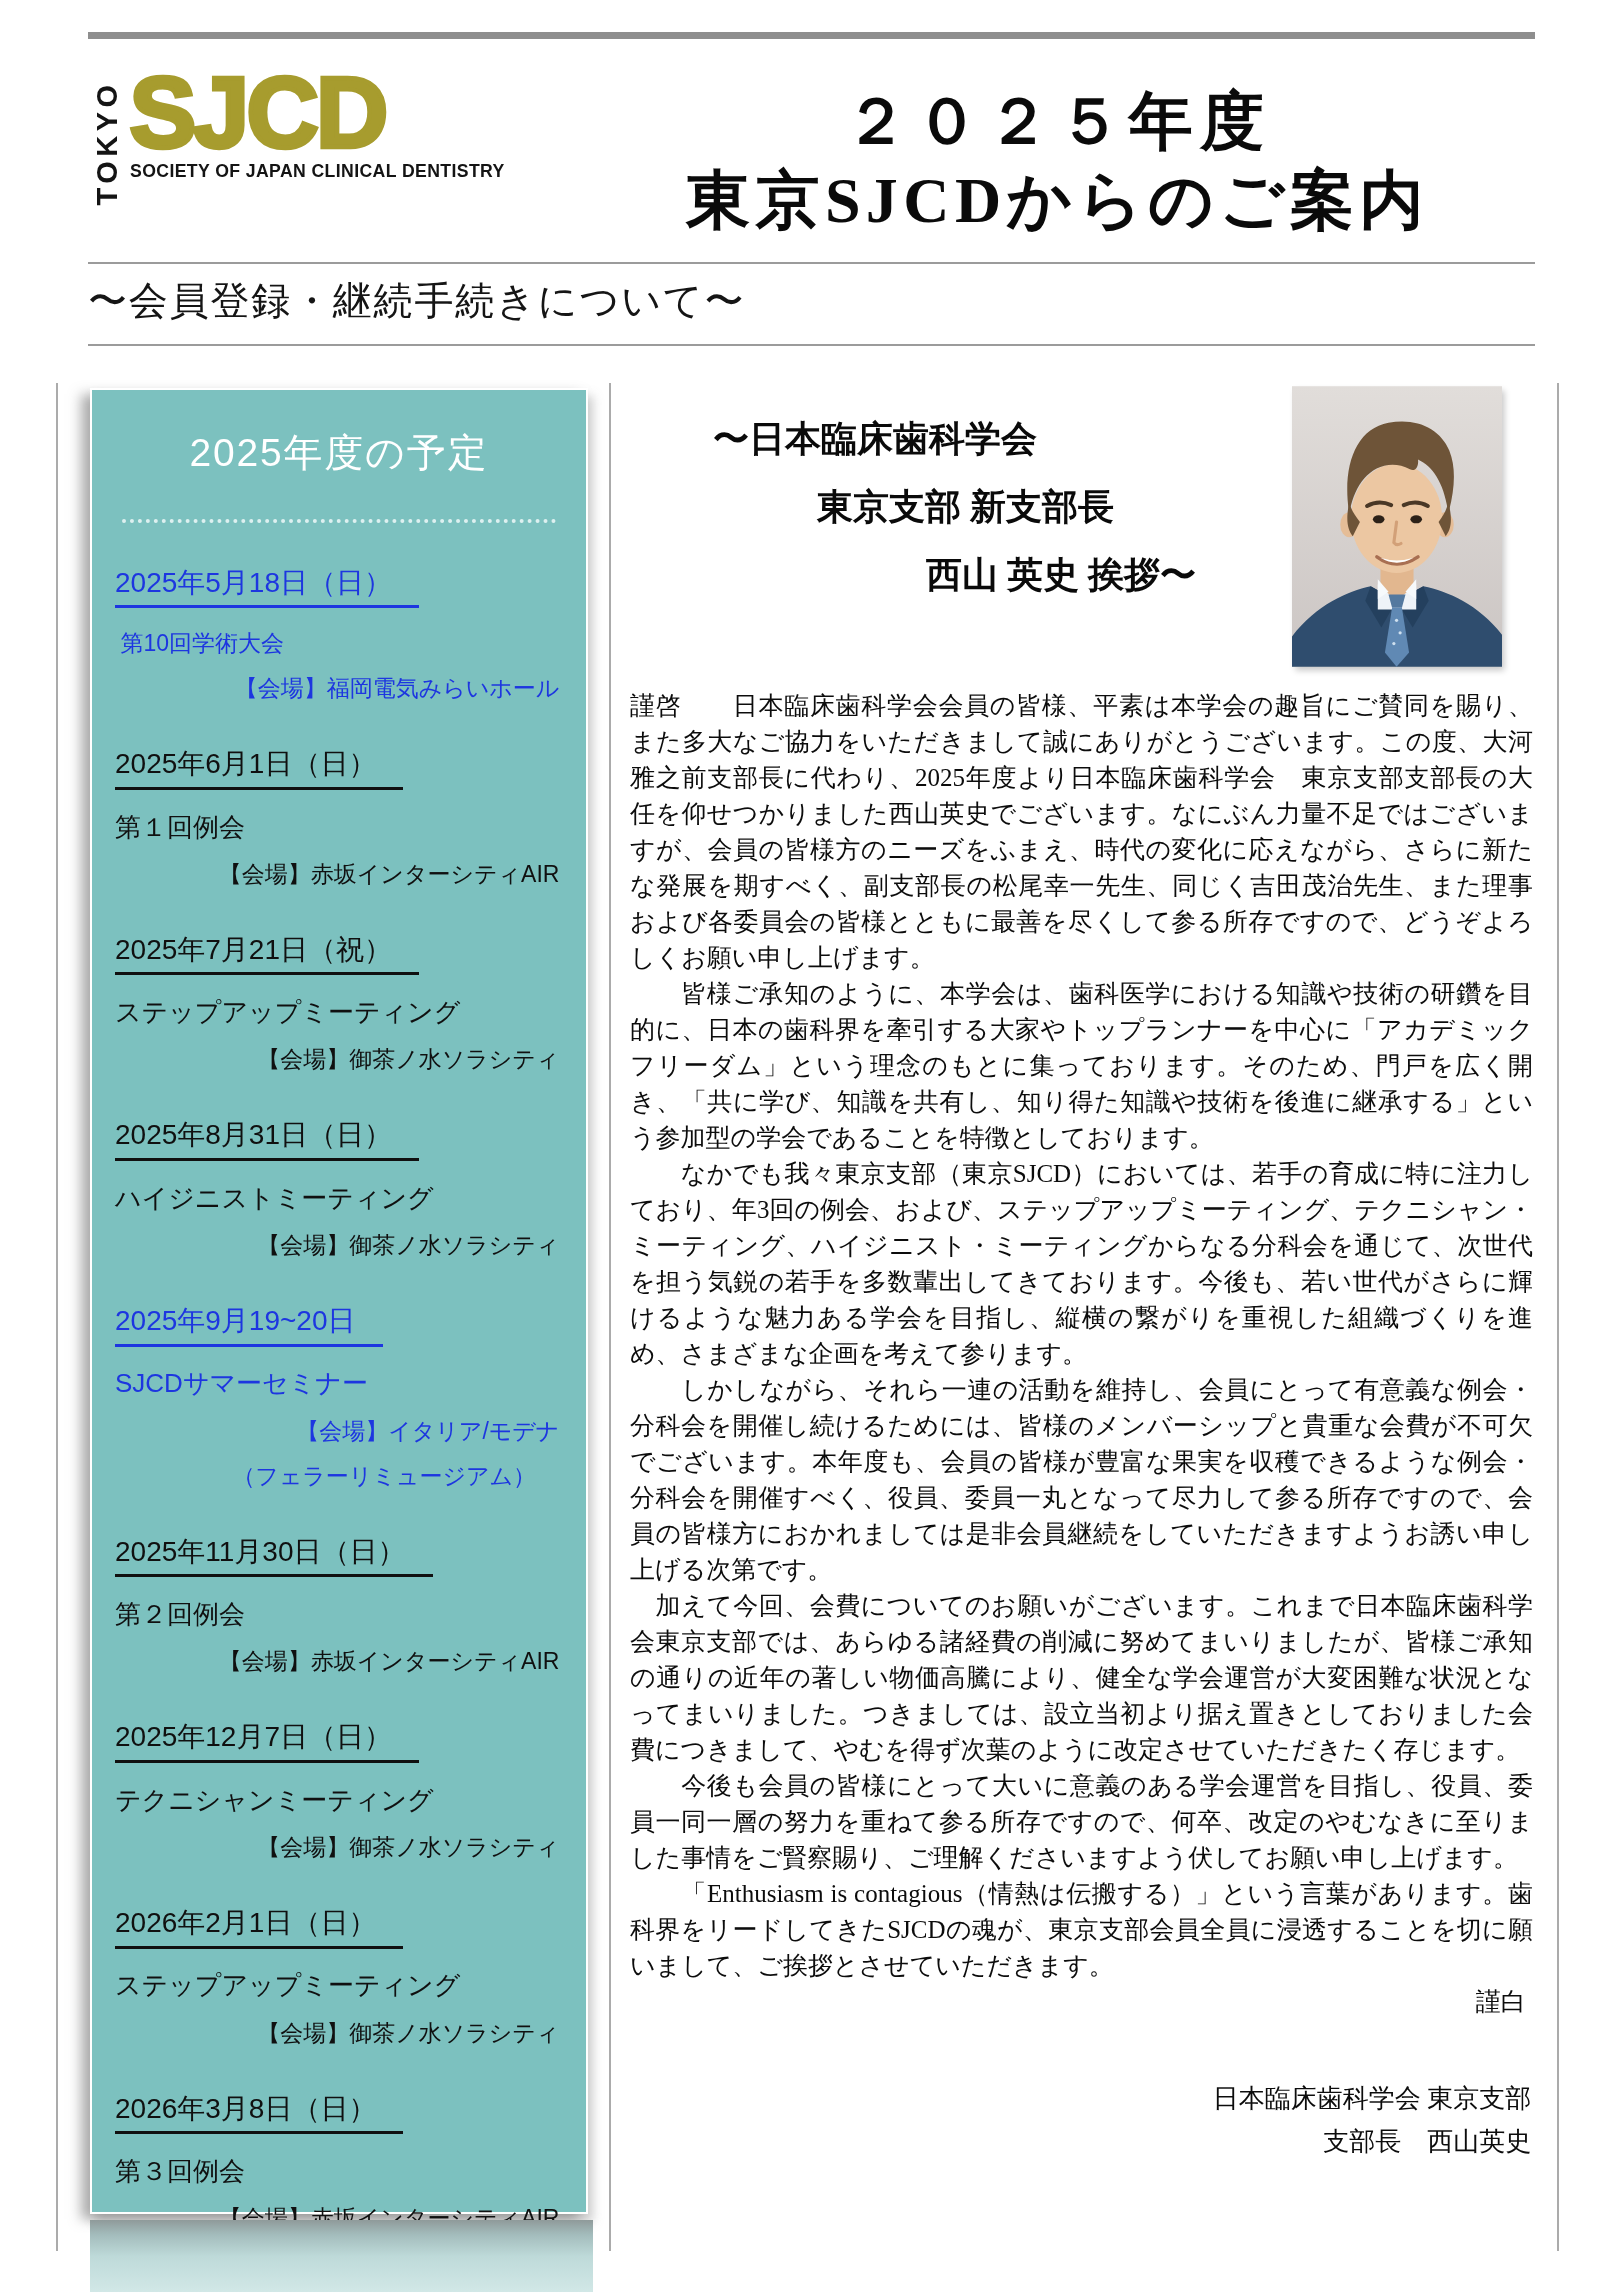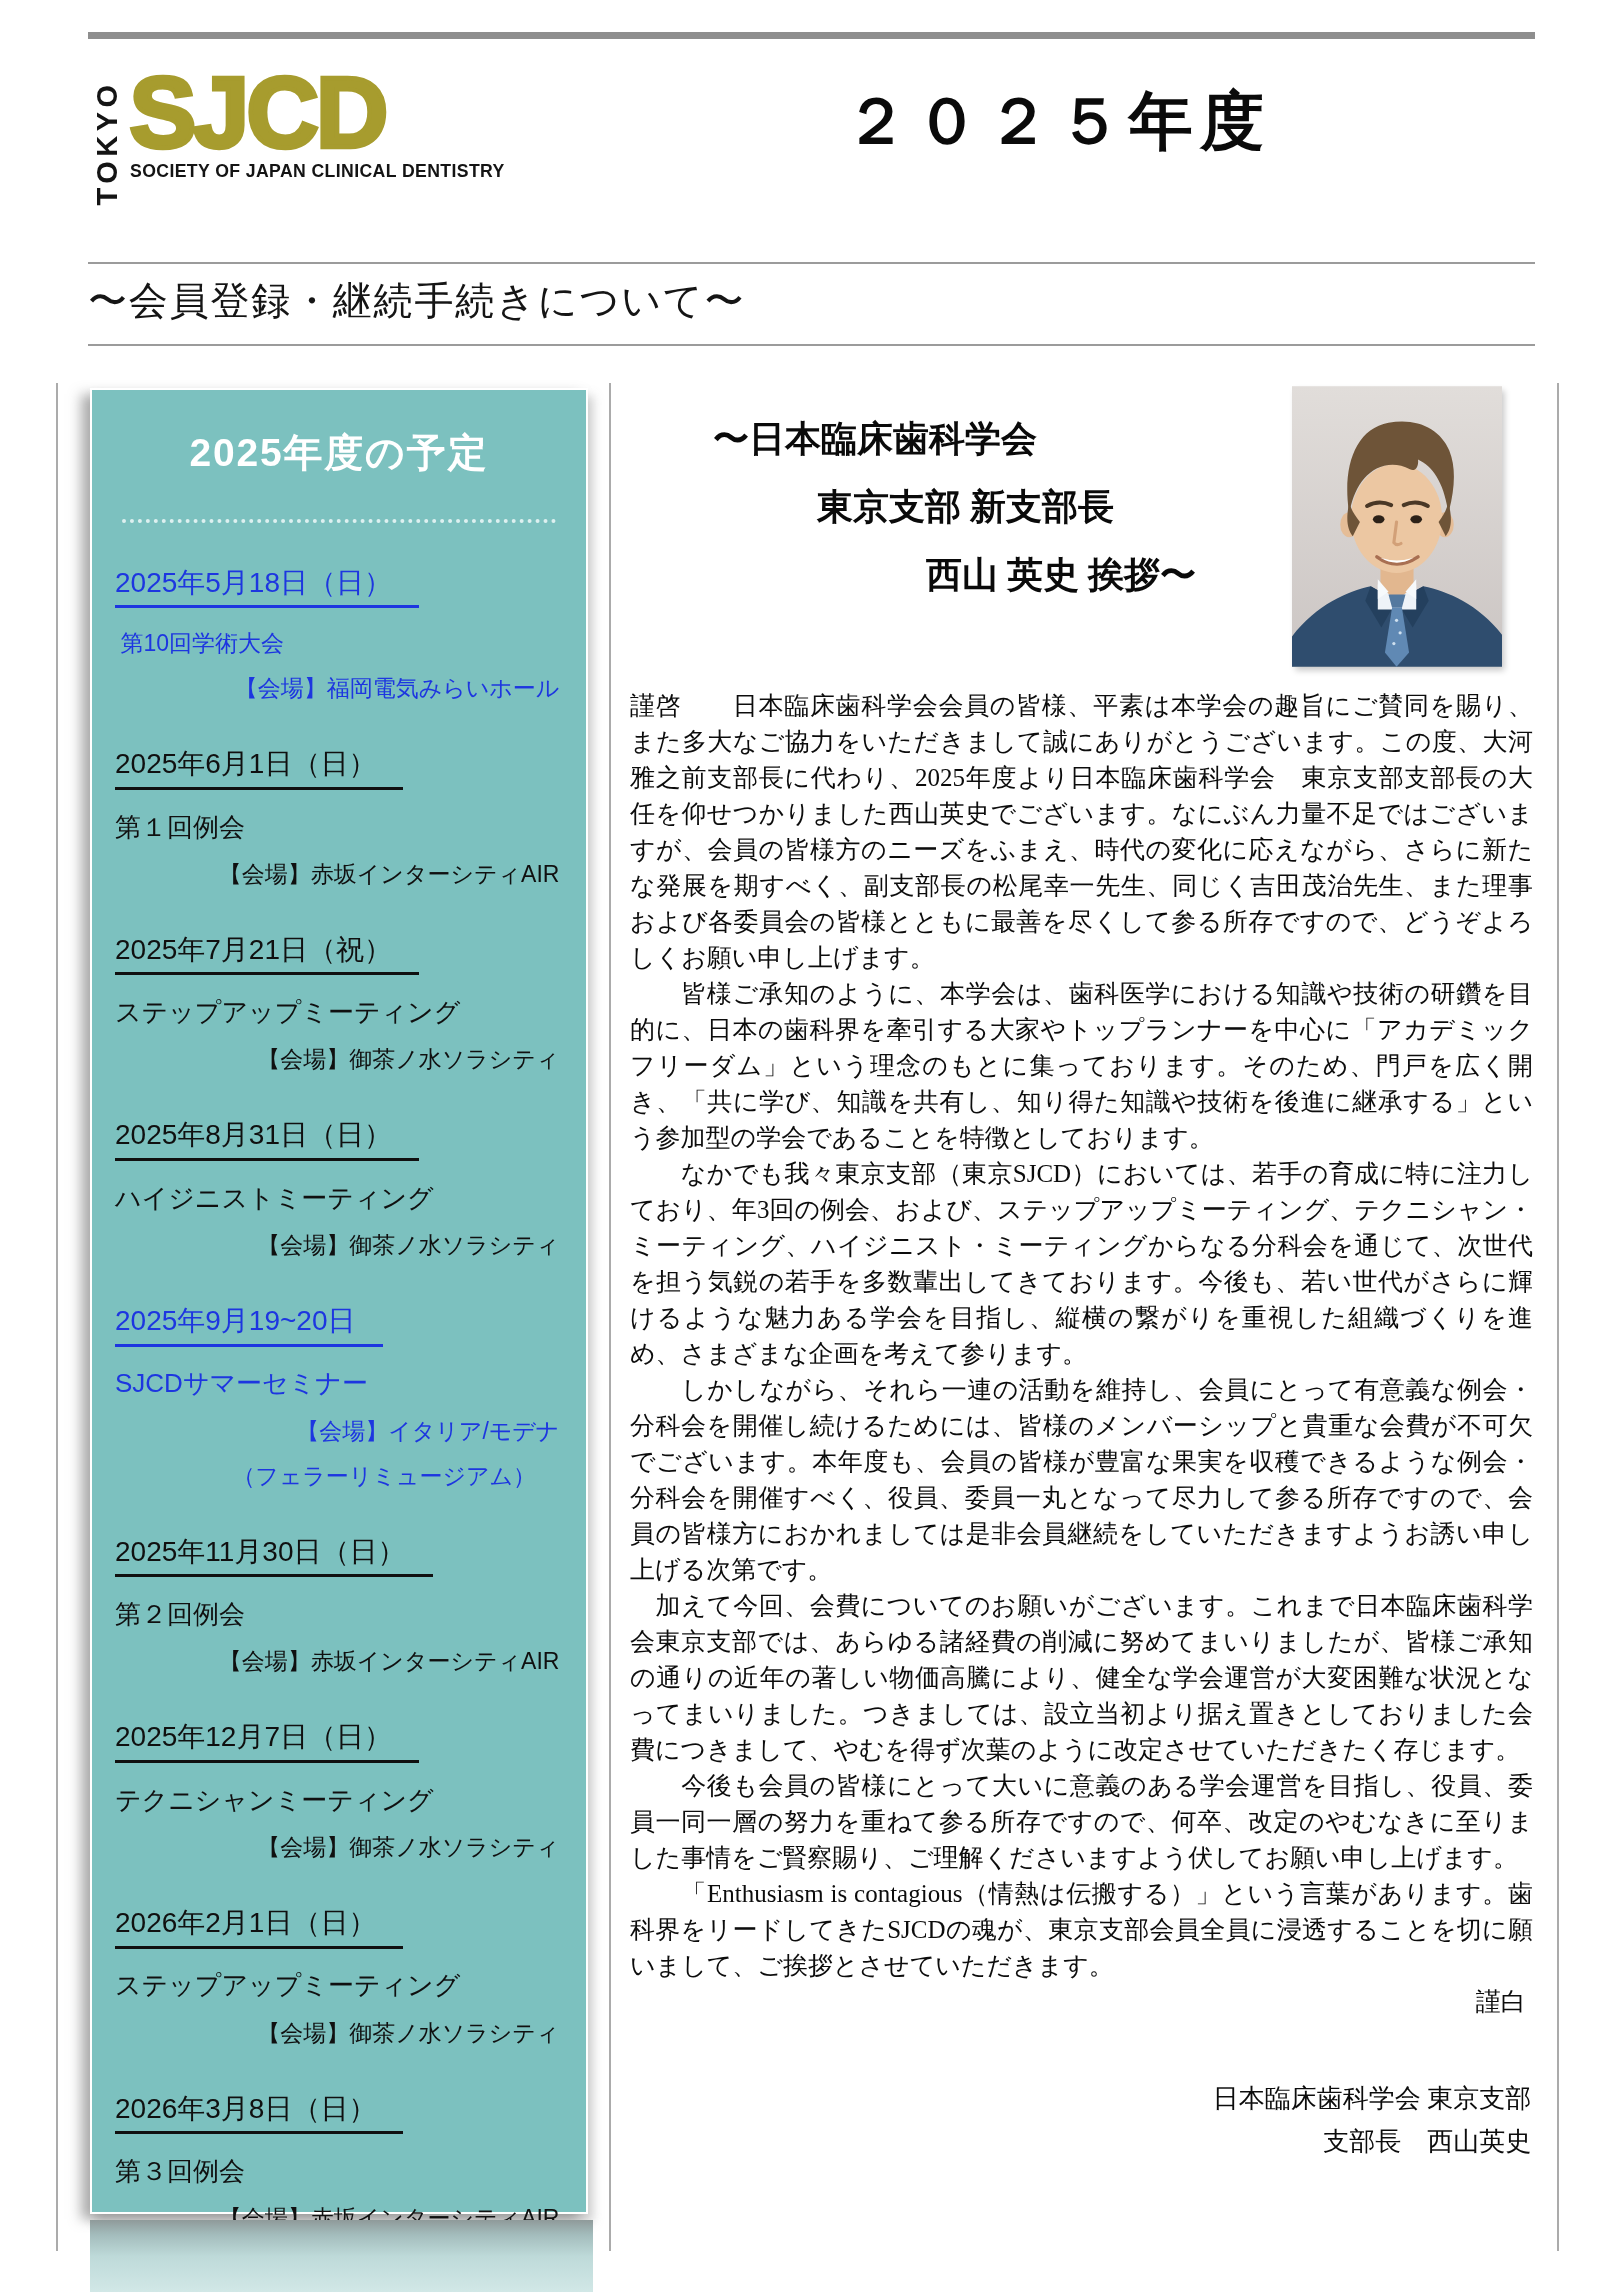--- a/index.html
+++ b/index.html
@@ -31,21 +31,21 @@
   
   .vline{position:absolute;top:383px;width:1.8px;height:1868px;background:#ababab;}
   .vline-left{left:56px;}
   .vline-mid{left:609px;}
   .vline-right{left:1557px;}
 
   
   .sidebar{position:absolute;left:90px;top:388px;width:498px;height:1826px;box-sizing:border-box;
         background:#7cc1bf;border:2.7px solid #fff;padding:25px 23px 18px;
         box-shadow:-9px 6.3px 11.6px rgba(95,95,95,.5),5.4px 8px 9.9px rgba(120,120,120,.35);}
-  .sb-title{text-align:center;color:#fff;font-weight:700;font-size:39px;letter-spacing:1.8px;margin-top:10.7px;}
+  .sb-title{text-align:center;color:#fff;font-weight:400;font-size:39px;letter-spacing:1.8px;margin-top:10.7px;}
   .sb-dots{border-top:4.5px dotted rgba(238,248,248,.85);margin:39px 7.2px 0;}
   .sb-item{margin-top:41px;color:#101010;}
   .sb-item.blue{color:#1d36e0;}
   .sb-date{font-size:28px;font-weight:400;}
   .sb-date span{display:inline-block;border-bottom:3.6px solid currentColor;padding:0 27px 3.6px 0;}
   .sb-event{font-size:26px;margin-top:19.7px;}
   .sb-event.sm{font-size:23px;padding-left:5.4px;}
   .sb-venue{font-size:23px;margin-top:14.3px;text-align:right;padding-right:3.6px;}
   .sb-venue.inset{padding-right:27px;}
   .sidebar-reflection{position:absolute;left:90px;top:2220px;width:503px;height:73px;
@@ -80,20 +80,21 @@
       <span>TOKYO</span>
     </div>
     <div class="logo-right">
       <div class="logo-sjcd">SJCD</div>
       <div class="logo-tagline">SOCIETY OF JAPAN CLINICAL DENTISTRY</div>
     </div>
   </div>
 
   <div class="doc-title">
     <div class="t1">２０２５年度</div>
+    <div class="t2">東京SJCDからのご案内</div>
   </div>
 
   <div class="rule rule-1"></div>
   <div class="subtitle">〜会員登録・継続手続きについて〜</div>
   <div class="rule rule-2"></div>
 
   <div class="vline vline-left"></div>
   <div class="vline vline-mid"></div>
   <div class="vline vline-right"></div>
 

